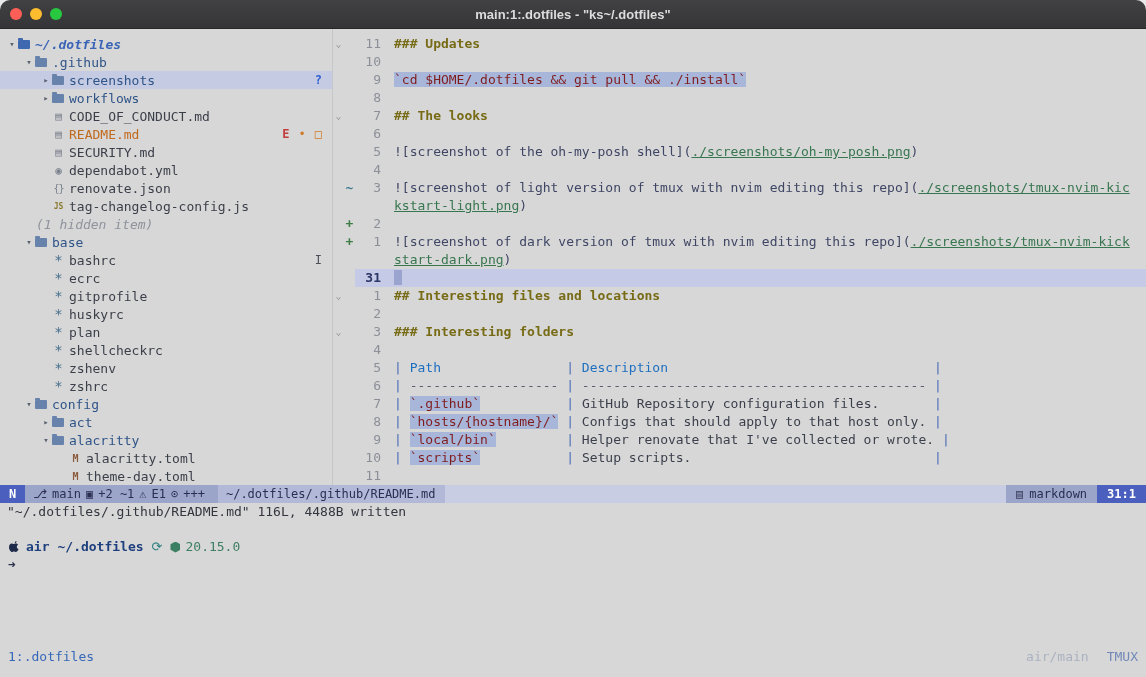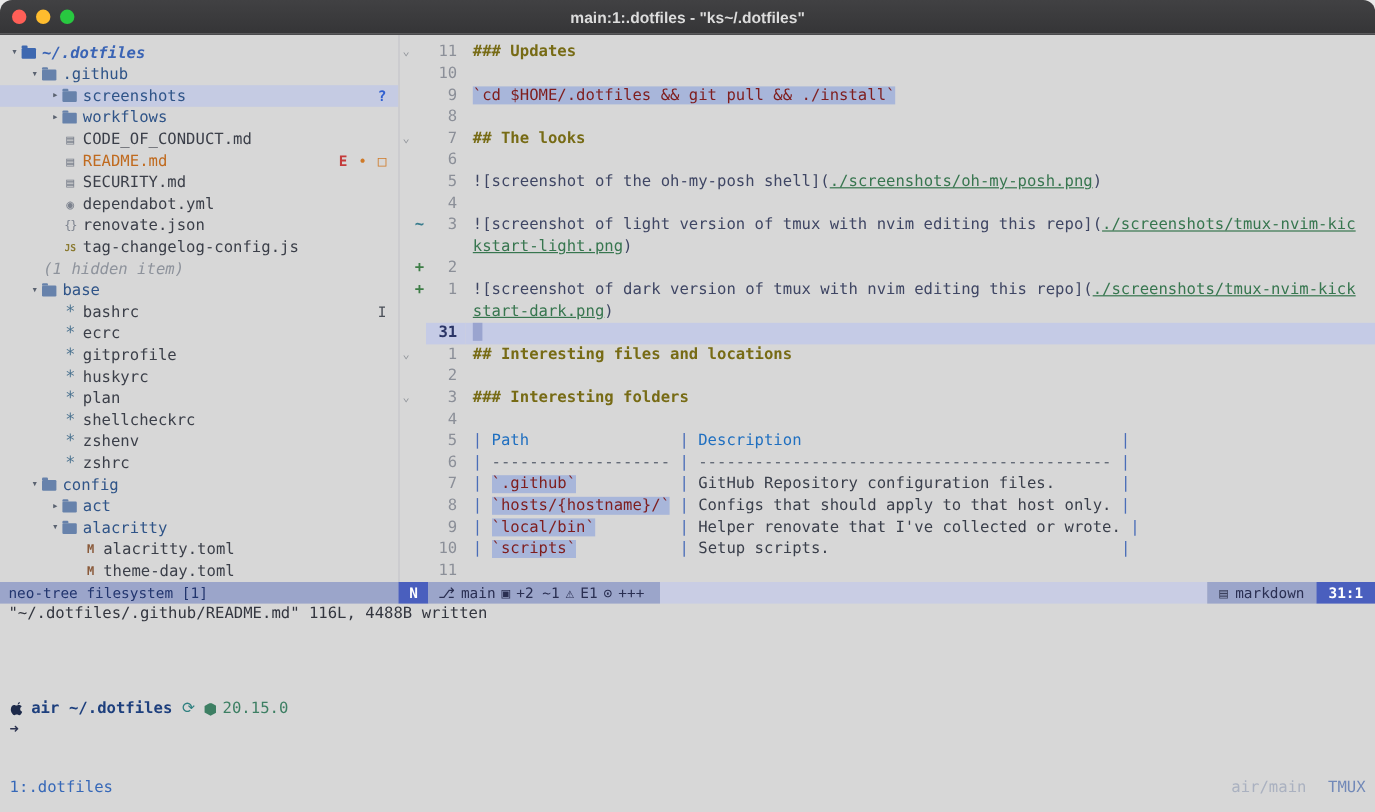--- a/index.html
+++ b/index.html
@@ -68,21 +68,21 @@
   .sl-git{background:#9ba5ca;color:#2a2f52;padding:0 8px;}
   .sl-git span{margin-right:5px;}
   .sl-file{background:#b2b9d8;color:#2a2f52;padding:0 10px 0 8px;}
   .sl-fill{flex:1;background:#c9cde4;}
   .sl-ft{background:#9ba5ca;color:#2a2f52;padding:0 10px;}
   .sl-ft .fticon{margin-right:6px;color:#3c425e;}
   .sl-pos{background:#4a5fbe;color:#fff;font-weight:bold;padding:0 10px;}
   
   .msgline{height:18px;line-height:18px;padding-left:7px;color:#33363f;}
   .blankline{height:17px;}
-  .promptline{height:18px;line-height:18px;padding-left:8px;display:flex;align-items:center;margin-top:44px;}
+  .promptline{height:18px;line-height:18px;padding-left:8px;display:flex;align-items:center;}
   .p-user,.p-path{color:#1d3f7d;font-weight:bold;margin-right:8px;}
   .apple{margin-right:7px;display:inline-flex;}
   .p-git{color:#2f8080;margin-right:8px;}
   .hex{display:inline-block;width:10px;height:11px;background:#3d7f63;margin-right:5px;
        clip-path:polygon(50% 0,100% 25%,100% 75%,50% 100%,0 75%,0 25%);}
   .p-node{color:#3d7f63;}
   .arrowline{height:18px;line-height:18px;padding-left:8px;color:#2c3350;font-weight:bold;}
   .spacer{flex:1;}
   
   .tmuxbar{height:18px;flex:none;margin-bottom:12px;display:flex;align-items:center;
@@ -159,23 +159,23 @@
           <div class="erow"><span class="fold"></span><span class="sign"></span><span class="lnum">6</span><span class="ltext"><span class="seg-p">| </span><span class="seg-d">-------------------</span><span class="seg-p"> | </span><span class="seg-d">--------------------------------------------</span><span class="seg-p"> |</span></span></div>
           <div class="erow"><span class="fold"></span><span class="sign"></span><span class="lnum">7</span><span class="ltext"><span class="seg-p">| </span><span class="seg-c">`.github`</span><span class="seg-t">          </span><span class="seg-p"> | </span><span class="seg-t">GitHub Repository configuration files.      </span><span class="seg-p"> |</span></span></div>
           <div class="erow"><span class="fold"></span><span class="sign"></span><span class="lnum">8</span><span class="ltext"><span class="seg-p">| </span><span class="seg-c">`hosts/{hostname}/`</span><span class="seg-p"> | </span><span class="seg-t">Configs that should apply to that host only.</span><span class="seg-p"> |</span></span></div>
           <div class="erow"><span class="fold"></span><span class="sign"></span><span class="lnum">9</span><span class="ltext"><span class="seg-p">| </span><span class="seg-c">`local/bin`</span><span class="seg-t">        </span><span class="seg-p"> | </span><span class="seg-t">Helper renovate that I've collected or wrote.</span><span class="seg-p"> |</span></span></div>
           <div class="erow"><span class="fold"></span><span class="sign"></span><span class="lnum">10</span><span class="ltext"><span class="seg-p">| </span><span class="seg-c">`scripts`</span><span class="seg-t">          </span><span class="seg-p"> | </span><span class="seg-t">Setup scripts.                              </span><span class="seg-p"> |</span></span></div>
           <div class="erow"><span class="fold"></span><span class="sign"></span><span class="lnum">11</span><span class="ltext"></span></div>
         </div>
     </div>
 
     <div class="statusline">
-      <div class="sl-neotree">neo-tree filesystem [1]</div>
       <div class="sl-mode">N</div>
       <div class="sl-git"><span>⎇</span><span>main</span><span>▣</span><span>+2 ~1</span><span>⚠</span><span>E1</span><span>⊙</span><span>+++</span></div>
+      <div class="sl-file">~/.dotfiles/.github/README.md</div>
       <div class="sl-fill"></div>
       <div class="sl-ft"><span class="fticon">▤</span><span>markdown</span></div>
       <div class="sl-pos">31:1</div>
     </div>
 
     <div class="msgline">"~/.dotfiles/.github/README.md" 116L, 4488B written</div>
 
     <div class="blankline"></div>
 
     <div class="promptline">

